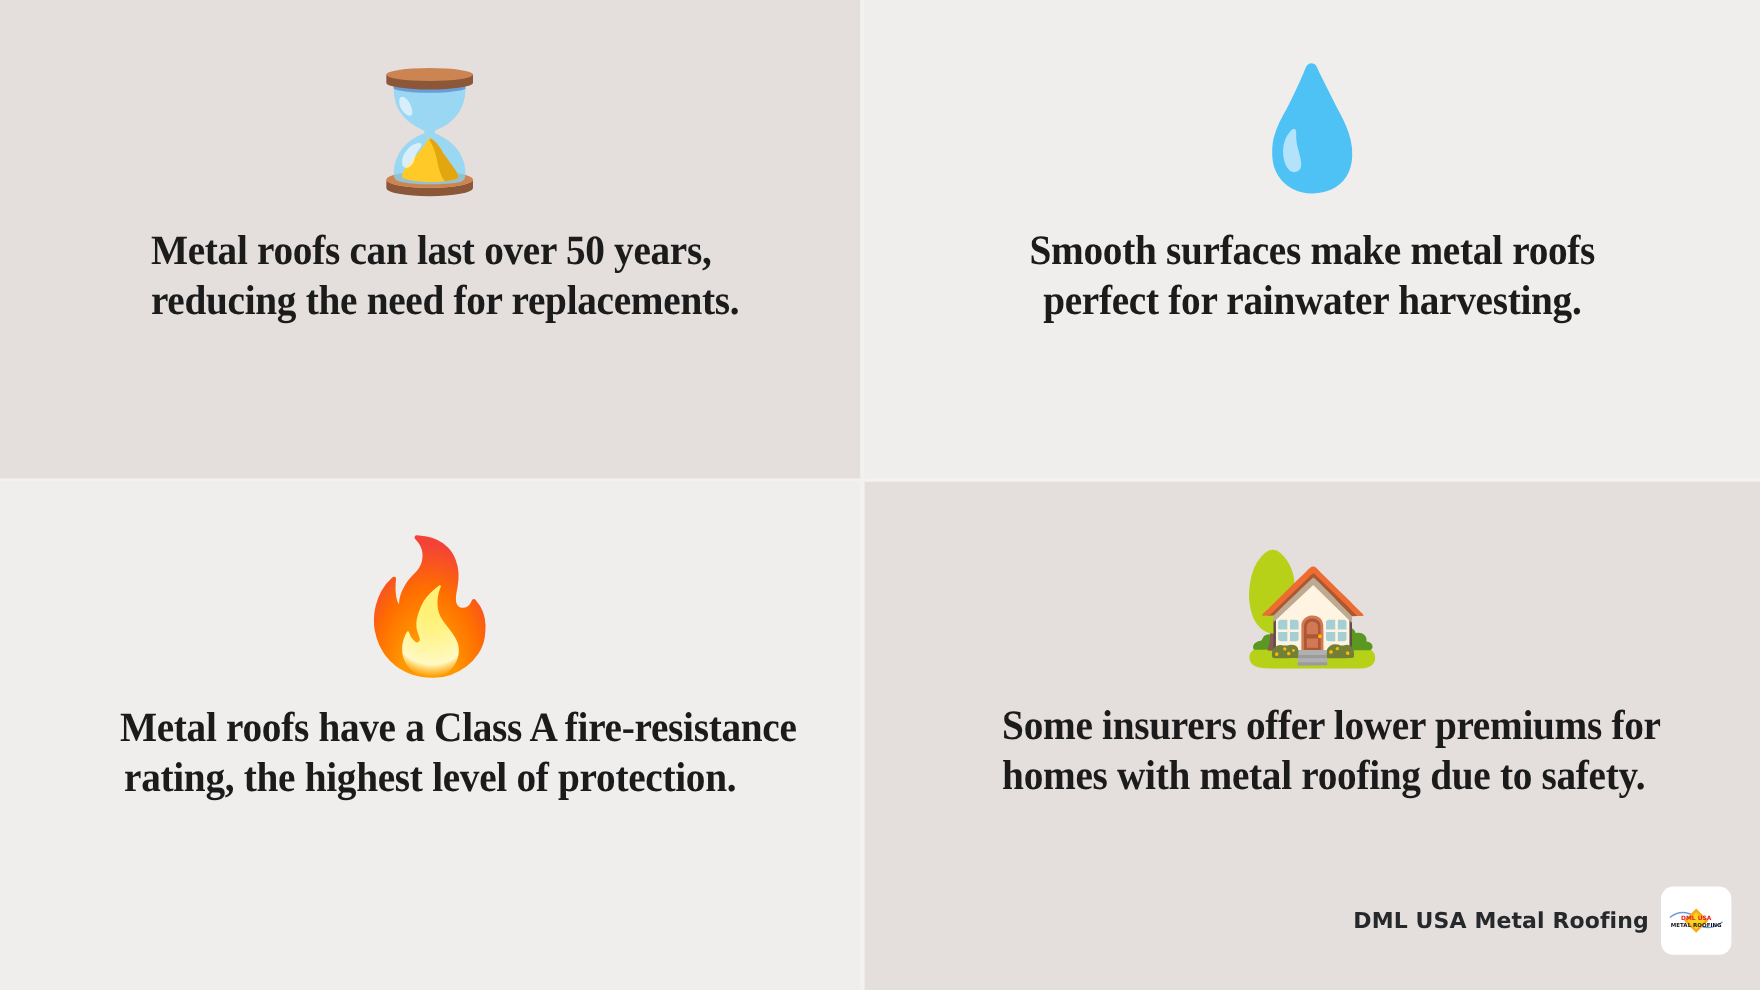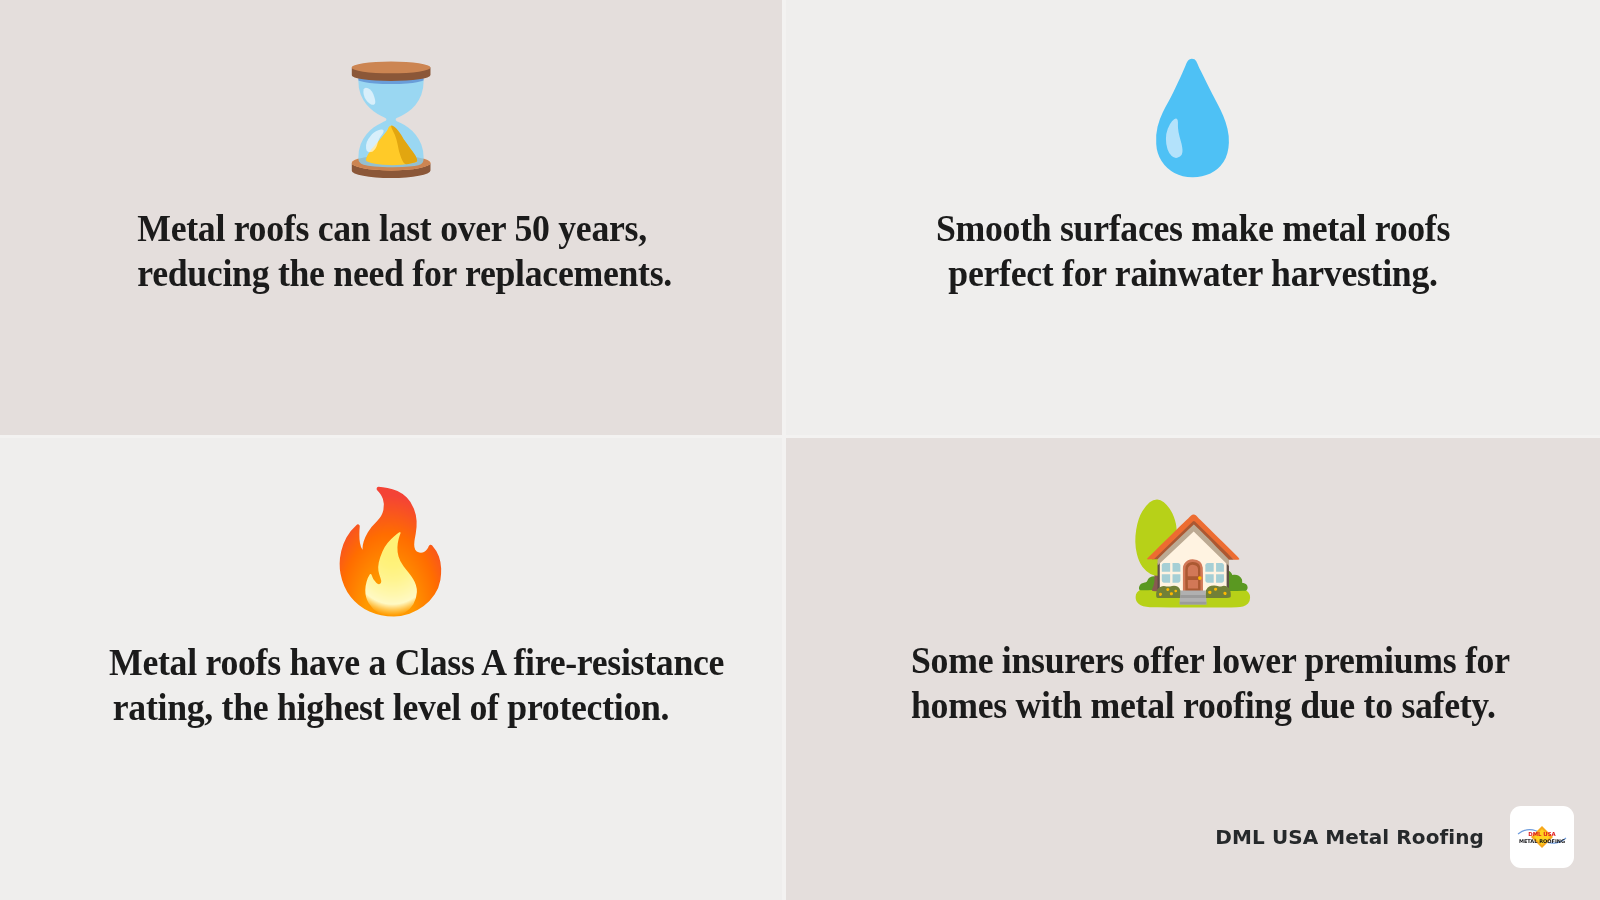--- a/index.html
+++ b/index.html
@@ -86,21 +86,21 @@
 
   .caption .ln { display:block; white-space:nowrap; }
 
   
   .brand {
     position:absolute;
     right:26px;
     bottom:32px;
     display:flex;
     align-items:center;
-    gap:26px;
+    gap:11px;
   }
   .brand-text {
     display:flex;
     flex-direction:column;
     align-items:flex-end;
     font-family:"DejaVu Sans", sans-serif;
   }
   .brand-name {
     font-size:20px;
     font-weight:bold;

